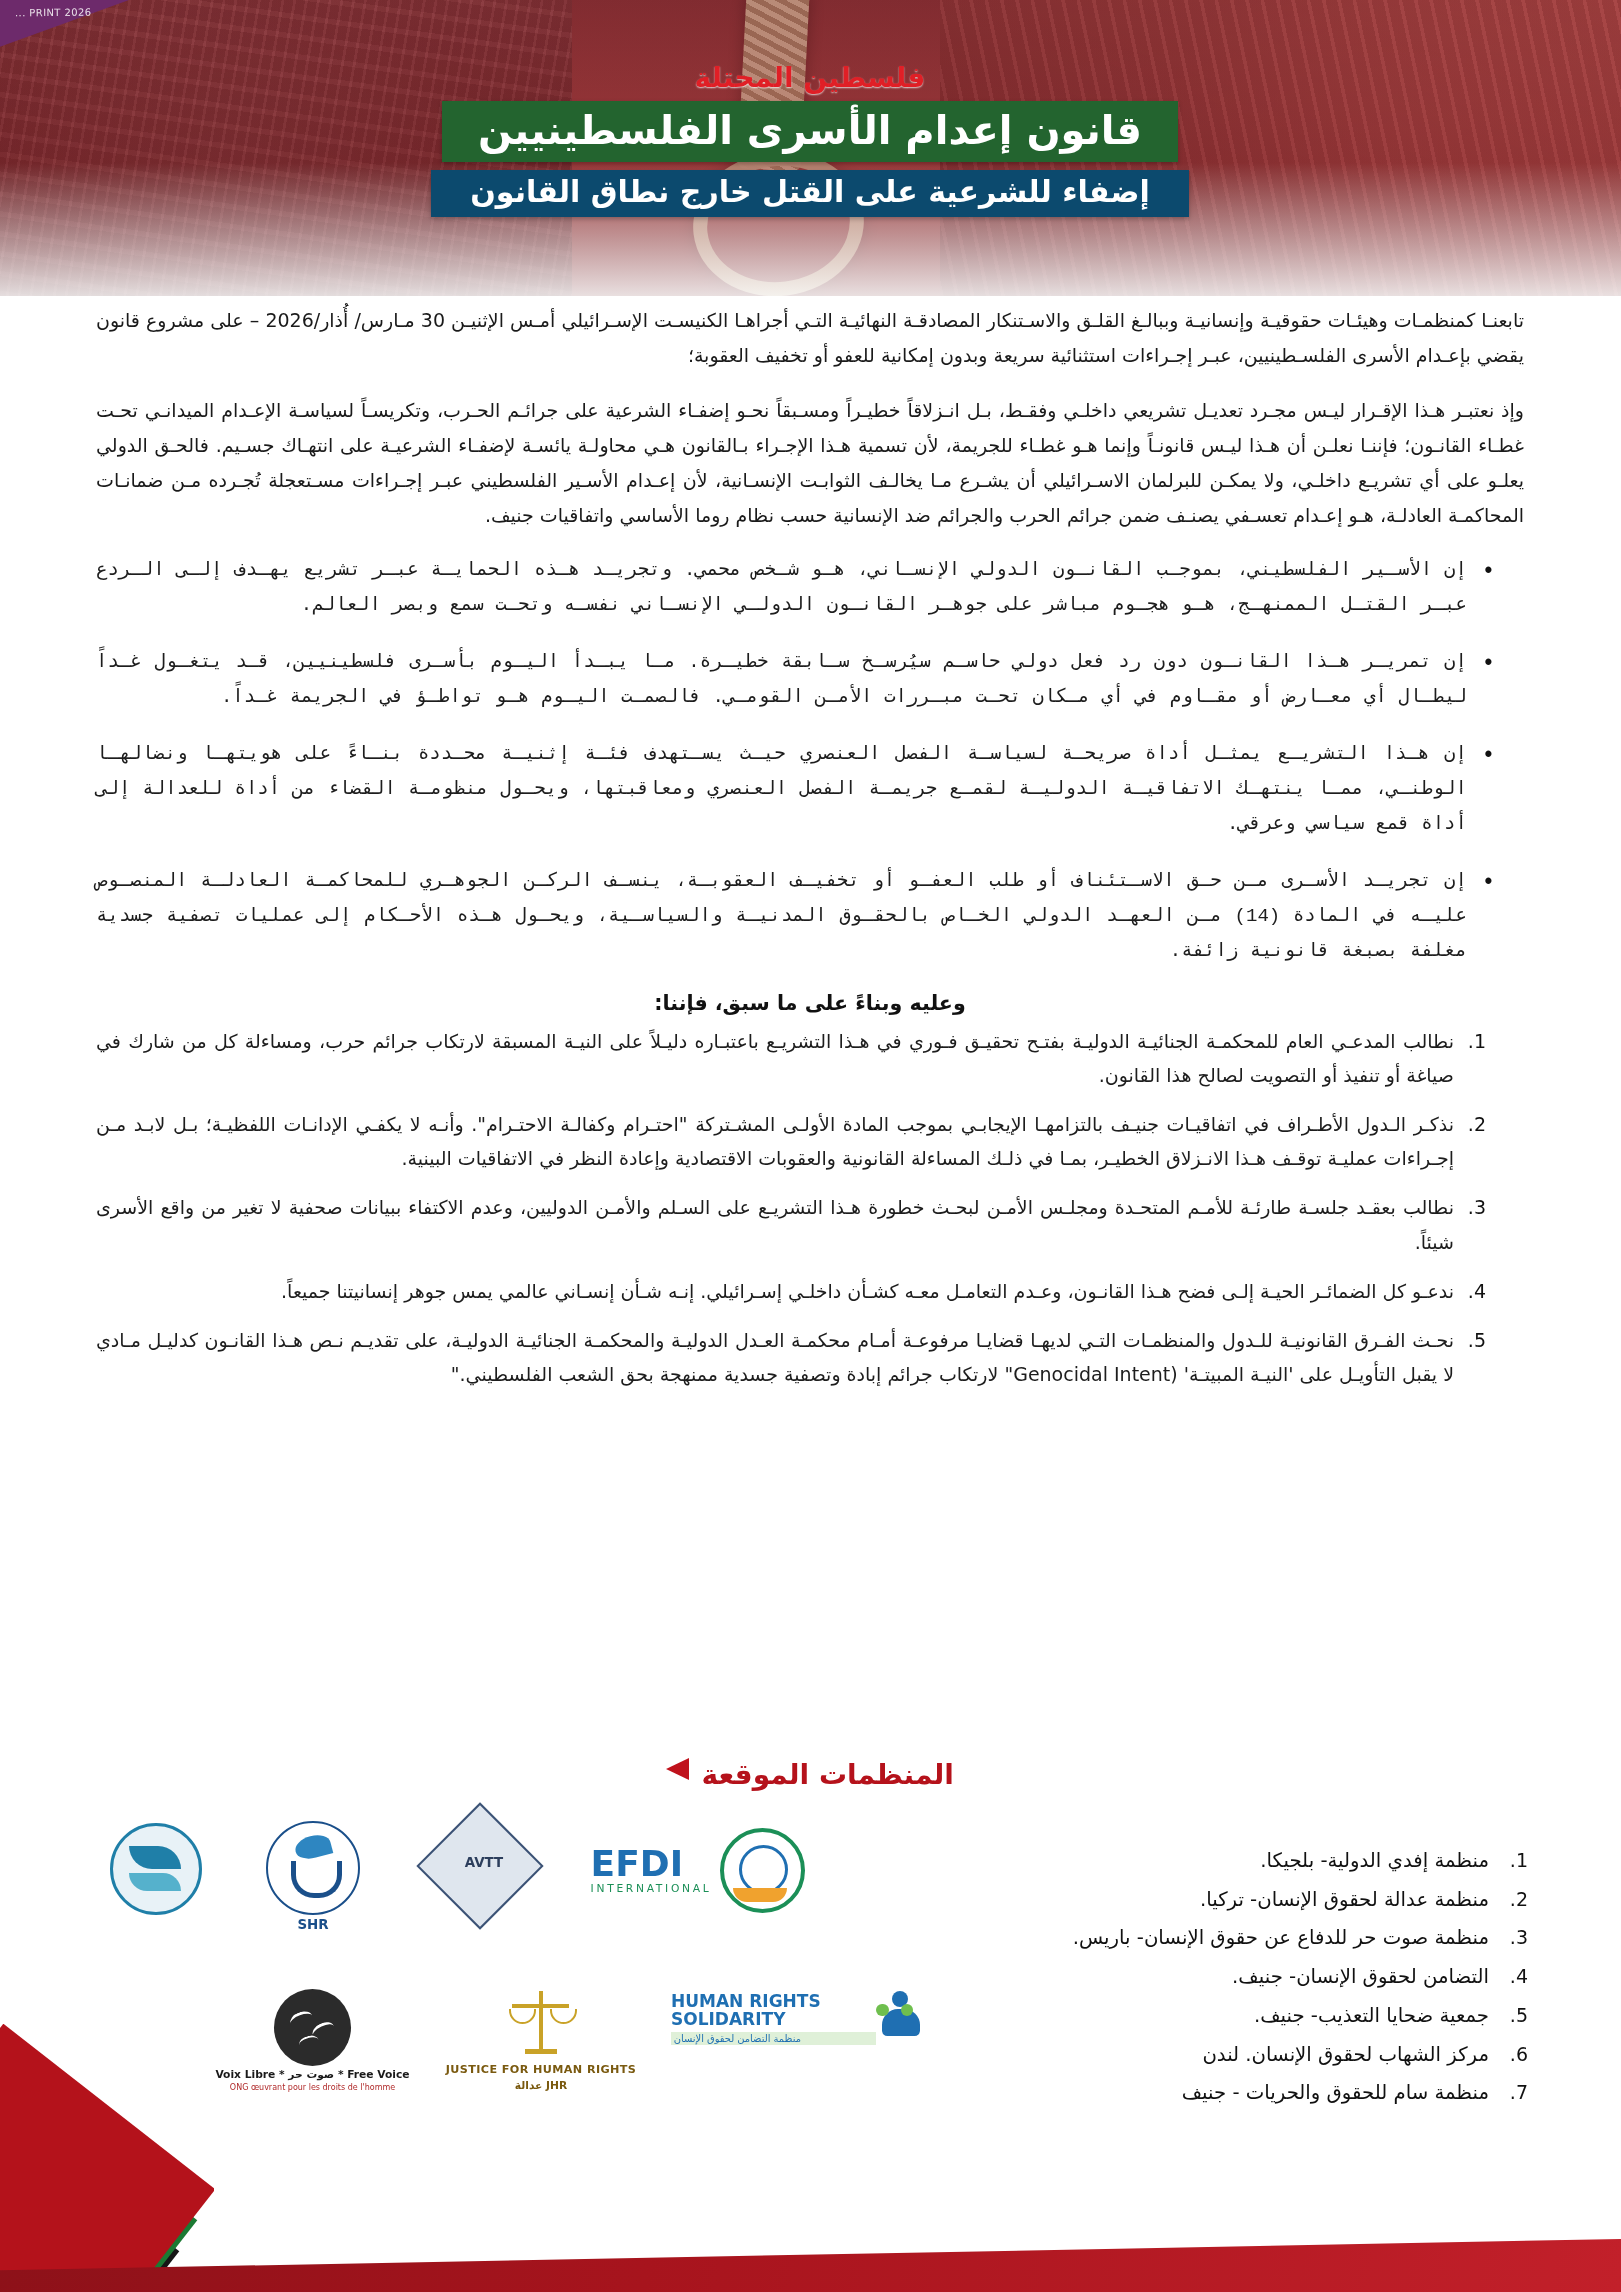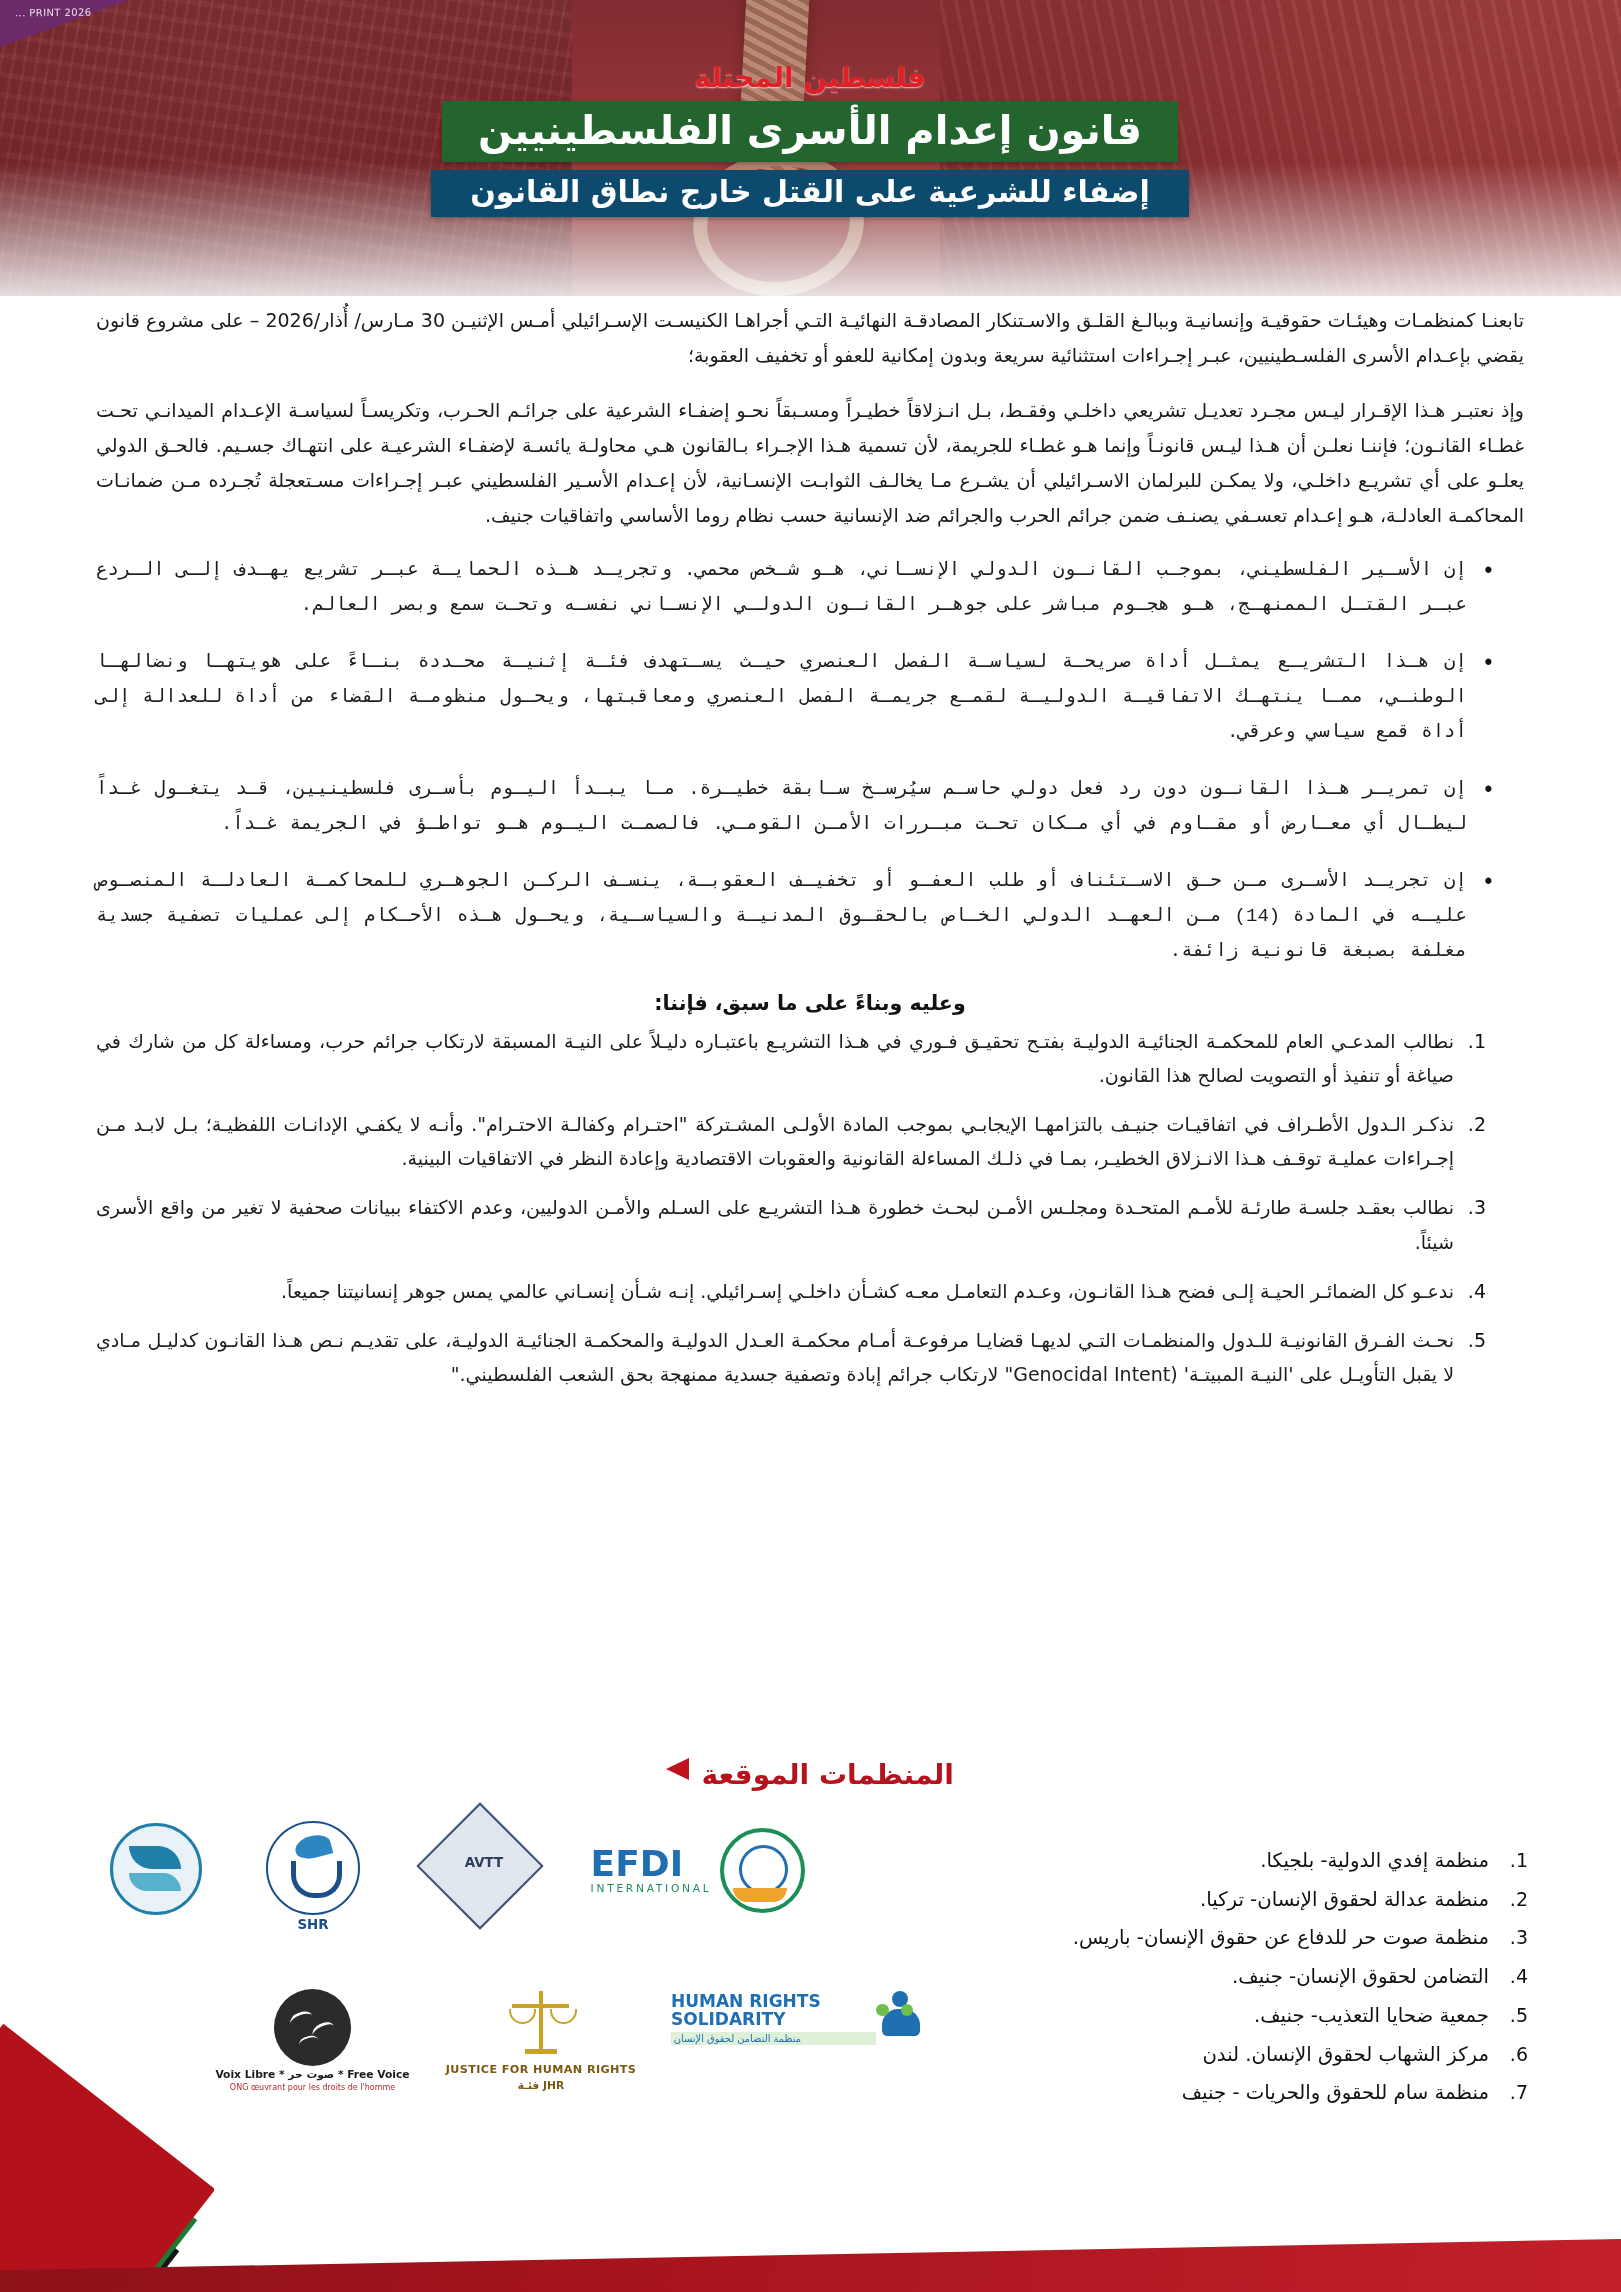--- a/index.html
+++ b/index.html
@@ -335,22 +335,22 @@
     <div><span class="t-main">قانون إعدام الأسرى الفلسطينيين</span></div>
     <div><span class="t-sub">إضفاء للشرعية على القتل خارج نطاق القانون</span></div>
   </div>
 
   <div class="body">
     <p class="para">تابعنـا كمنظمـات وهيئـات حقوقيـة وإنسانيـة وببالـغ القلـق والاسـتنكار المصادقـة النهائيـة التـي أجراهـا الكنيسـت الإسـرائيلي أمـس الإثنيـن 30 مـارس/ أُذار/2026 – على مشروع قانون يقضي بإعـدام الأسرى الفلسـطينيين، عبـر إجـراءات استثنائية سريعة وبدون إمكانية للعفو أو تخفيف العقوبة؛</p>
     <p class="para">وإذ نعتبـر هـذا الإقـرار ليـس مجـرد تعديـل تشريعي داخلـي وفقـط، بـل انـزلاقاً خطيـراً ومسـبقاً نحـو إضفـاء الشرعية على جرائـم الحـرب، وتكريسـاً لسياسـة الإعـدام الميدانـي تحـت غطـاء القانـون؛ فإننـا نعلـن أن هـذا ليـس قانونـاً وإنما هـو غطـاء للجريمة، لأن تسمية هـذا الإجـراء بـالقانون هـي محاولـة يائسـة لإضفـاء الشرعيـة على انتهـاك جسـيم. فالحـق الدولي يعلـو على أي تشريـع داخلـي، ولا يمكـن للبرلمان الاسـرائيلي أن يشـرع مـا يخالـف الثوابـت الإنسـانية، لأن إعـدام الأسـير الفلسطيني عبـر إجـراءات مسـتعجلة تُجـرده مـن ضمانـات المحاكمـة العادلـة، هـو إعـدام تعسـفي يصنـف ضمن جرائم الحرب والجرائم ضد الإنسانية حسب نظام روما الأساسي واتفاقيات جنيف.</p>
 
     <ul class="bullets">
       <li>إن الأسـير الفلسطيني، بموجـب القانـون الدولي الإنسـاني، هـو شـخص محمي. وتجريـد هـذه الحمايـة عبـر تشريع يهـدف إلـى الـردع عبـر القتـل الممنهـج، هـو هجـوم مباشر على جوهـر القانـون الدولـي الإنسـاني نفسـه وتحـت سمع وبصر العالم.</li>
+      <li>إن تمريـر هـذا القانـون دون رد فعل دولي حاسـم سيُرسـخ سـابقة خطيـرة. مـا يبـدأ اليـوم بأسـرى فلسطينيين، قـد يتغـول غـداً ليطـال أي معـارض أو مقـاوم في أي مـكان تحـت مبـررات الأمـن القومـي. فالصمـت اليـوم هـو تواطـؤ في الجريمة غـداً.</li>
       <li>إن هـذا التشريـع يمثـل أداة صريحـة لسياسـة الفصل العنصري حيـث يسـتهدف فئـة إثنيـة محـددة بنـاءً على هويتهـا ونضالهـا الوطنـي، ممـا ينتهـك الاتفاقيـة الدوليـة لقمـع جريمـة الفصل العنصري ومعاقبتها، ويحـول منظومـة القضاء من أداة للعدالة إلى أداة قمع سياسي وعرقي.</li>
-      <li>إن تمريـر هـذا القانـون دون رد فعل دولي حاسـم سيُرسـخ سـابقة خطيـرة. مـا يبـدأ اليـوم بأسـرى فلسطينيين، قـد يتغـول غـداً ليطـال أي معـارض أو مقـاوم في أي مـكان تحـت مبـررات الأمـن القومـي. فالصمـت اليـوم هـو تواطـؤ في الجريمة غـداً.</li>
       <li>إن تجريـد الأسـرى مـن حـق الاسـتئناف أو طلب العفـو أو تخفيـف العقوبـة، ينسـف الركـن الجوهـري للمحاكمـة العادلـة المنصـوص عليـه في المادة (14) مـن العهـد الدولي الخـاص بالحقـوق المدنيـة والسياسـية، ويحـول هـذه الأحـكام إلى عمليات تصفية جسدية مغلفة بصبغة قانونية زائفة.</li>
     </ul>
 
     <div class="conclusion-head">وعليه وبناءً على ما سبق، فإننا:</div>
 
     <ol class="demands">
       <li>نطالب المدعـي العام للمحكمـة الجنائيـة الدوليـة بفتـح تحقيـق فـوري في هـذا التشريـع باعتبـاره دليـلاً على النيـة المسبقة لارتكاب جرائم حرب، ومساءلة كل من شارك في صياغة أو تنفيذ أو التصويت لصالح هذا القانون.</li>
       <li>نذكـر الـدول الأطـراف في اتفاقيـات جنيـف بالتزامهـا الإيجابـي بموجب المادة الأولـى المشـتركة "احتـرام وكفالـة الاحتـرام". وأنـه لا يكفـي الإدانـات اللفظيـة؛ بـل لابـد مـن إجـراءات عمليـة توقـف هـذا الانـزلاق الخطيـر، بمـا في ذلـك المساءلة القانونية والعقوبات الاقتصادية وإعادة النظر في الاتفاقيات البينية.</li>
       <li>نطالب بعقـد جلسـة طارئـة للأمـم المتحـدة ومجلـس الأمـن لبحـث خطورة هـذا التشريـع على السـلم والأمـن الدوليين، وعدم الاكتفاء ببيانات صحفية لا تغير من واقع الأسرى شيئاً.</li>
       <li>ندعـو كل الضمائـر الحيـة إلـى فضح هـذا القانـون، وعـدم التعامـل معـه كشـأن داخلـي إسـرائيلي. إنـه شـأن إنسـاني عالمي يمس جوهر إنسانيتنا جميعاً.</li>
@@ -422,21 +422,21 @@
 
       <div class="logo" style="left:349px; top:172px; width:224px;">
         <span style="display:block;width:72px;height:75px;margin:0 auto;position:relative;">
           <span style="position:absolute;left:34px;top:5.4px;width:3.6px;height:59px;background:#c9a227;display:block;"></span>
           <span style="position:absolute;left:7.2px;top:18px;width:57px;height:3.6px;background:#c9a227;display:block;"></span>
           <span style="position:absolute;left:3.6px;top:23px;width:23px;height:12.5px;border:2.7px solid #c9a227;border-top:none;border-radius:0 0 14.3px 14.3px;display:block;"></span>
           <span style="position:absolute;left:45px;top:23px;width:23px;height:12.5px;border:2.7px solid #c9a227;border-top:none;border-radius:0 0 14.3px 14.3px;display:block;"></span>
           <span style="position:absolute;left:19.7px;top:63px;width:32px;height:5.4px;background:#c9a227;display:block;"></span>
         </span>
         <div class="logo-label" style="font-weight:bold;font-size:11.2px;color:#7a5a10;letter-spacing:0.4px;">JUSTICE FOR HUMAN RIGHTS</div>
-        <div class="logo-label" style="font-size:10.7px;color:#7a5a10;font-weight:bold;">JHR  فئـة</div>
+        <div class="logo-label" style="font-size:10.7px;color:#7a5a10;font-weight:bold;">JHR  عدالة</div>
       </div>
 
       <div class="logo" style="left:591px; top:177px; width:242px;">
         <div style="display:flex;align-items:center;justify-content:center;gap:0;">
           <span style="display:block;width:48px;height:56px;position:relative;">
             <span class="circ" style="position:absolute;left:16px;top:0;width:16px;height:16px;background:#1f6fb2;display:block;"></span>
             <span style="position:absolute;left:5.4px;top:18px;width:38px;height:27px;background:#1f6fb2;border-radius:16px 16px 5.4px 5.4px;display:block;"></span>
             <span class="circ" style="position:absolute;left:0px;top:12.5px;width:12.5px;height:12.5px;background:#6fbf4e;display:block;"></span>
             <span class="circ" style="position:absolute;right:0px;top:12.5px;width:12.5px;height:12.5px;background:#6fbf4e;display:block;"></span>
           </span>

